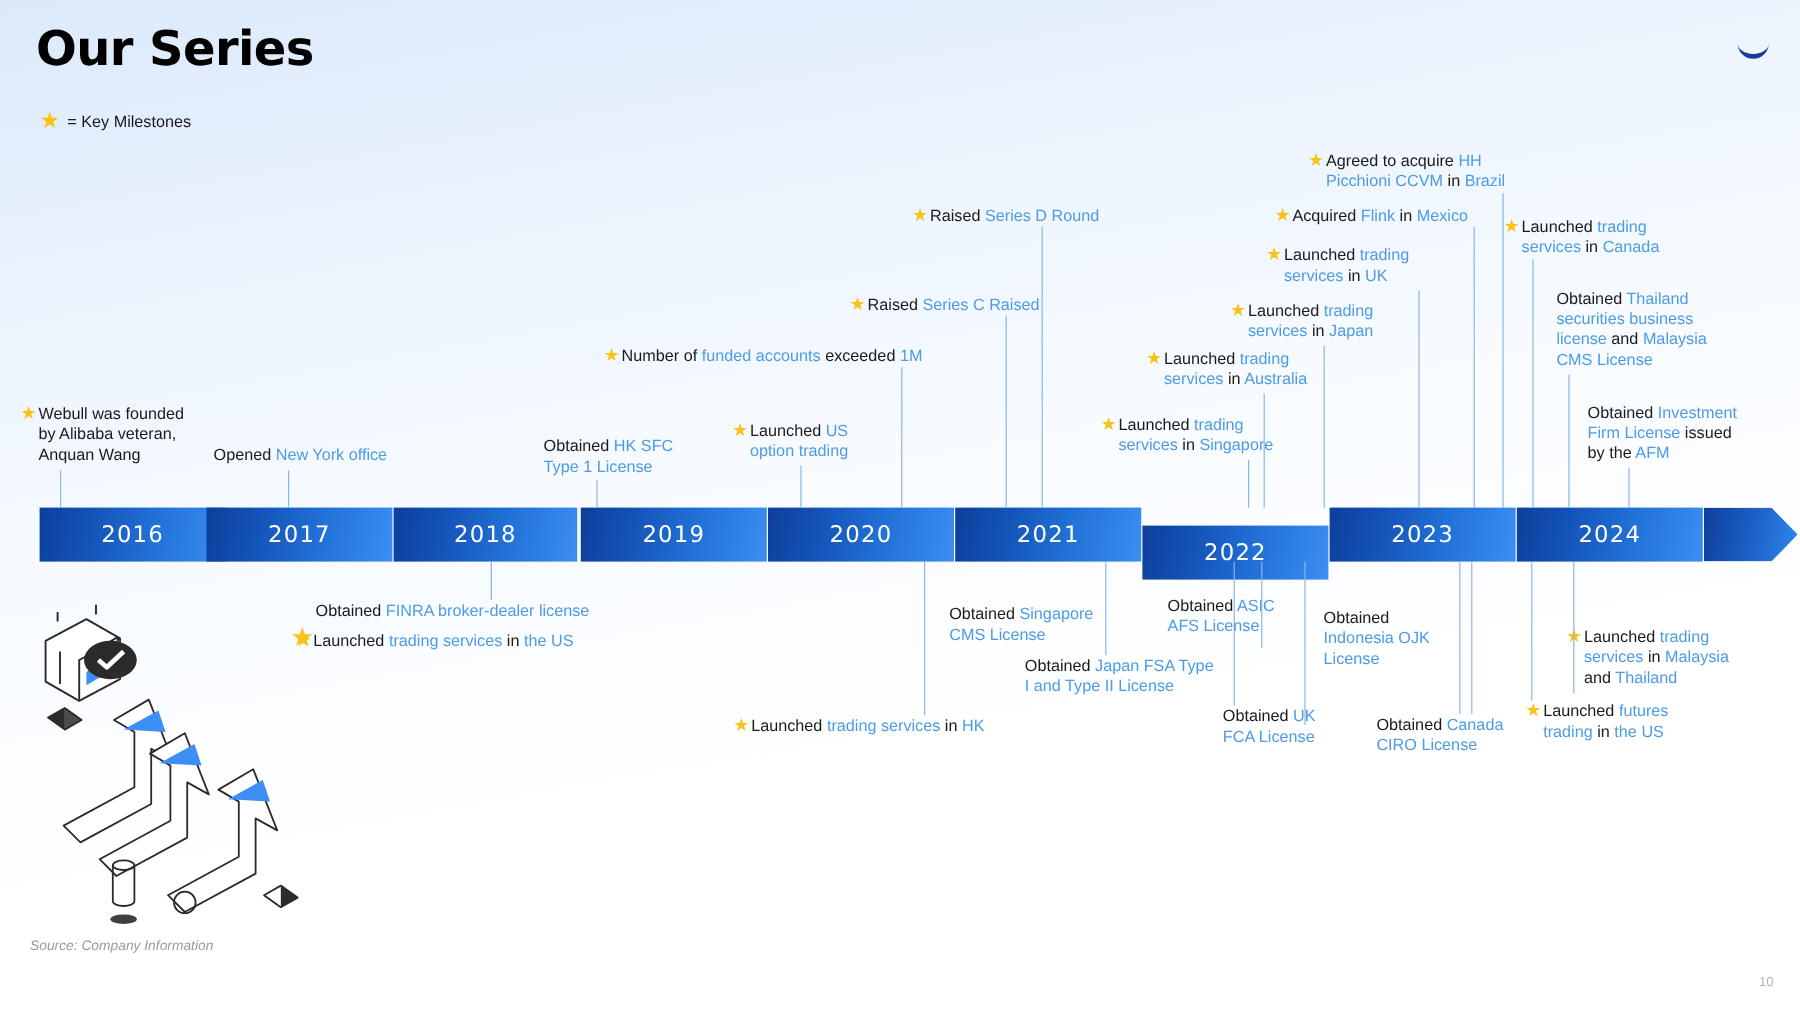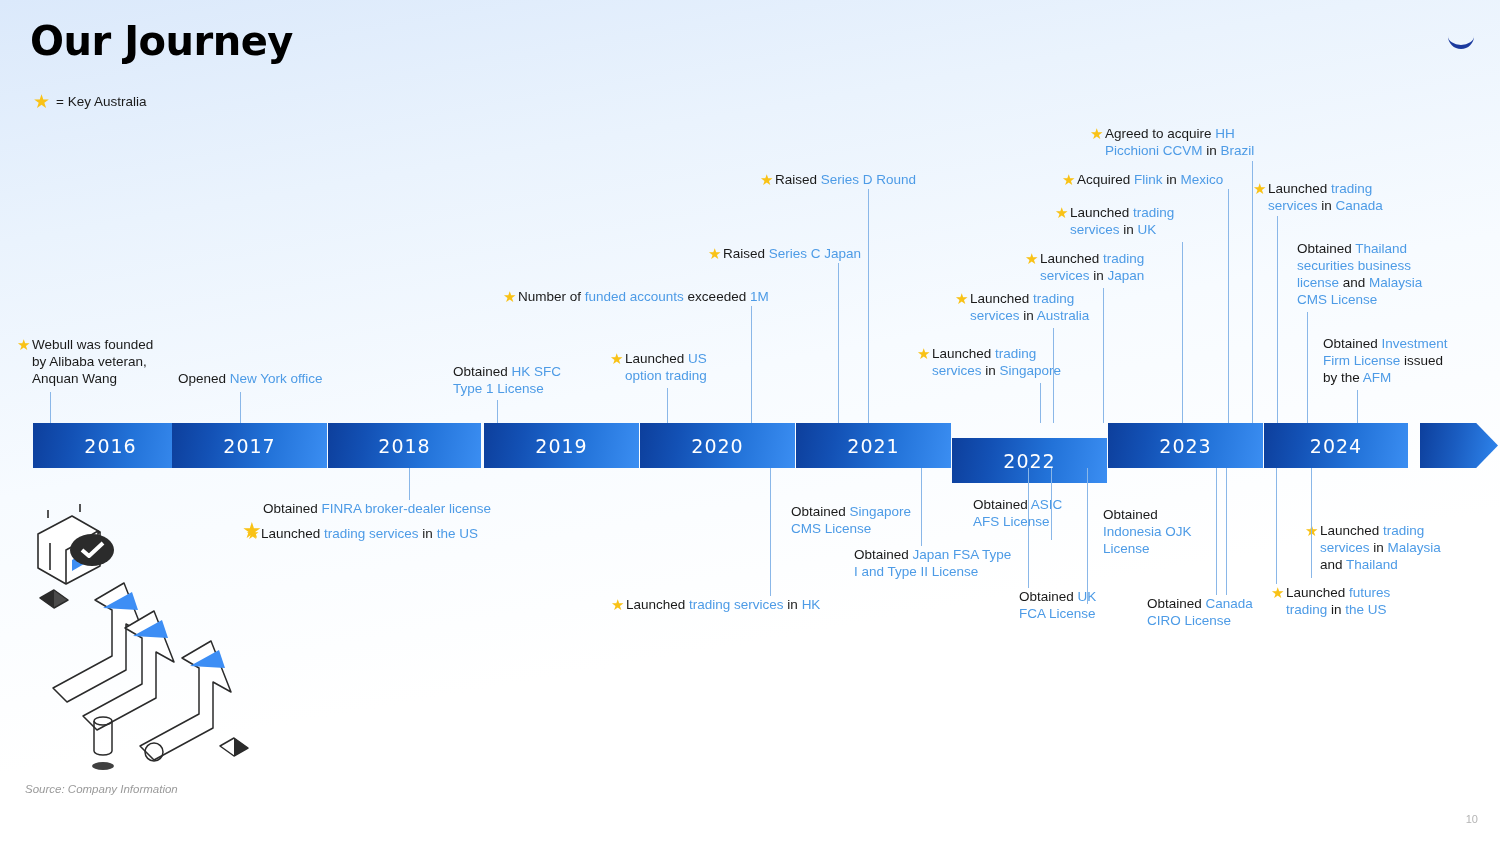--- a/index.html
+++ b/index.html
@@ -43,29 +43,29 @@
 
   
   .source{position:absolute;left:25px;top:783px;font-size:11.5px;font-style:italic;color:#9a9a9a;}
   .pagenum{position:absolute;right:22px;top:813px;font-size:11px;color:#b4b4b4;}
 
   .illus{position:absolute;left:20px;top:488px;width:250px;height:290px;}
 </style>
 </head>
 <body>
 
-<div class="page-title">Our Journey</div>
+<div class="page-title">Our Series</div>
 
 <svg class="logo" viewBox="0 0 46 46">
   <path d="M10 16 a13 13 0 0 0 26 0 a13 9 0 0 1 -26 0 z" fill="#1b3a9e"></path>
 </svg>
 
 <div class="legend">
   <span class="star">★</span>
-  <span>= Key Australia</span>
+  <span>= Key Milestones</span>
 </div>
 
 <div class="bar" id="bar">
     <div class="yearbox" style="left: 17px; width: 155px;">
       <span>2016</span>
     </div>
     <div class="yearbox" style="left: 156px; width: 155px;">
       <span>2017</span>
     </div>
     <div class="yearbox" style="left: 312px; width: 153px; align-items: center;">
@@ -79,21 +79,21 @@
     </div>
     <div class="yearbox" style="left: 780px; width: 155px; align-items: center;">
       <span>2021</span>
     </div>
     <div class="yearbox" style="left: 936px; width: 155px; margin-top: 15px;">
       <span>2022</span>
     </div>
     <div class="yearbox" style="left: 1092px; width: 155px;">
       <span>2023</span>
     </div>
-    <div class="yearbox" style="left: 1248px; width: 144px;">
+    <div class="yearbox" style="left: 1248px; width: 155px;">
       <span>2024</span>
     </div>
     <div class="arrowend" style="left: 1404px;"></div>
   </div>
 
 <div id="layer">
     <div class="ann" style="left: 32px; top: 336px;">
       <span class="star">★</span>
       <div><span>Webull was founded</span></div>
       <div><span>by Alibaba veteran,</span></div>
@@ -115,21 +115,21 @@
     </div>
     <div class="conn" style="left: 751px; top: 306px; height: 117px;"></div>
     <div class="ann" style="left: 625px; top: 350px;">
       <span class="star">★</span>
       <div><span>Launched </span><span class="hl">US</span></div>
       <div><span class="hl">option trading</span></div>
     </div>
     <div class="conn" style="left: 667px; top: 388px; height: 35px;"></div>
     <div class="ann" style="left: 723px; top: 245px;">
       <span class="star">★</span>
-      <div><span>Raised </span><span class="hl">Series C Japan</span></div>
+      <div><span>Raised </span><span class="hl">Series C Raised</span></div>
     </div>
     <div class="conn" style="left: 838px; top: 263px; height: 160px;"></div>
     <div class="ann" style="left: 775px; top: 171px;">
       <span class="star">★</span>
       <div><span>Raised </span><span class="hl">Series D Round</span></div>
     </div>
     <div class="conn" style="left: 868px; top: 189px; height: 234px;"></div>
     <div class="ann" style="left: 932px; top: 345px;">
       <span class="star">★</span>
       <div><span>Launched </span><span class="hl">trading</span></div>

